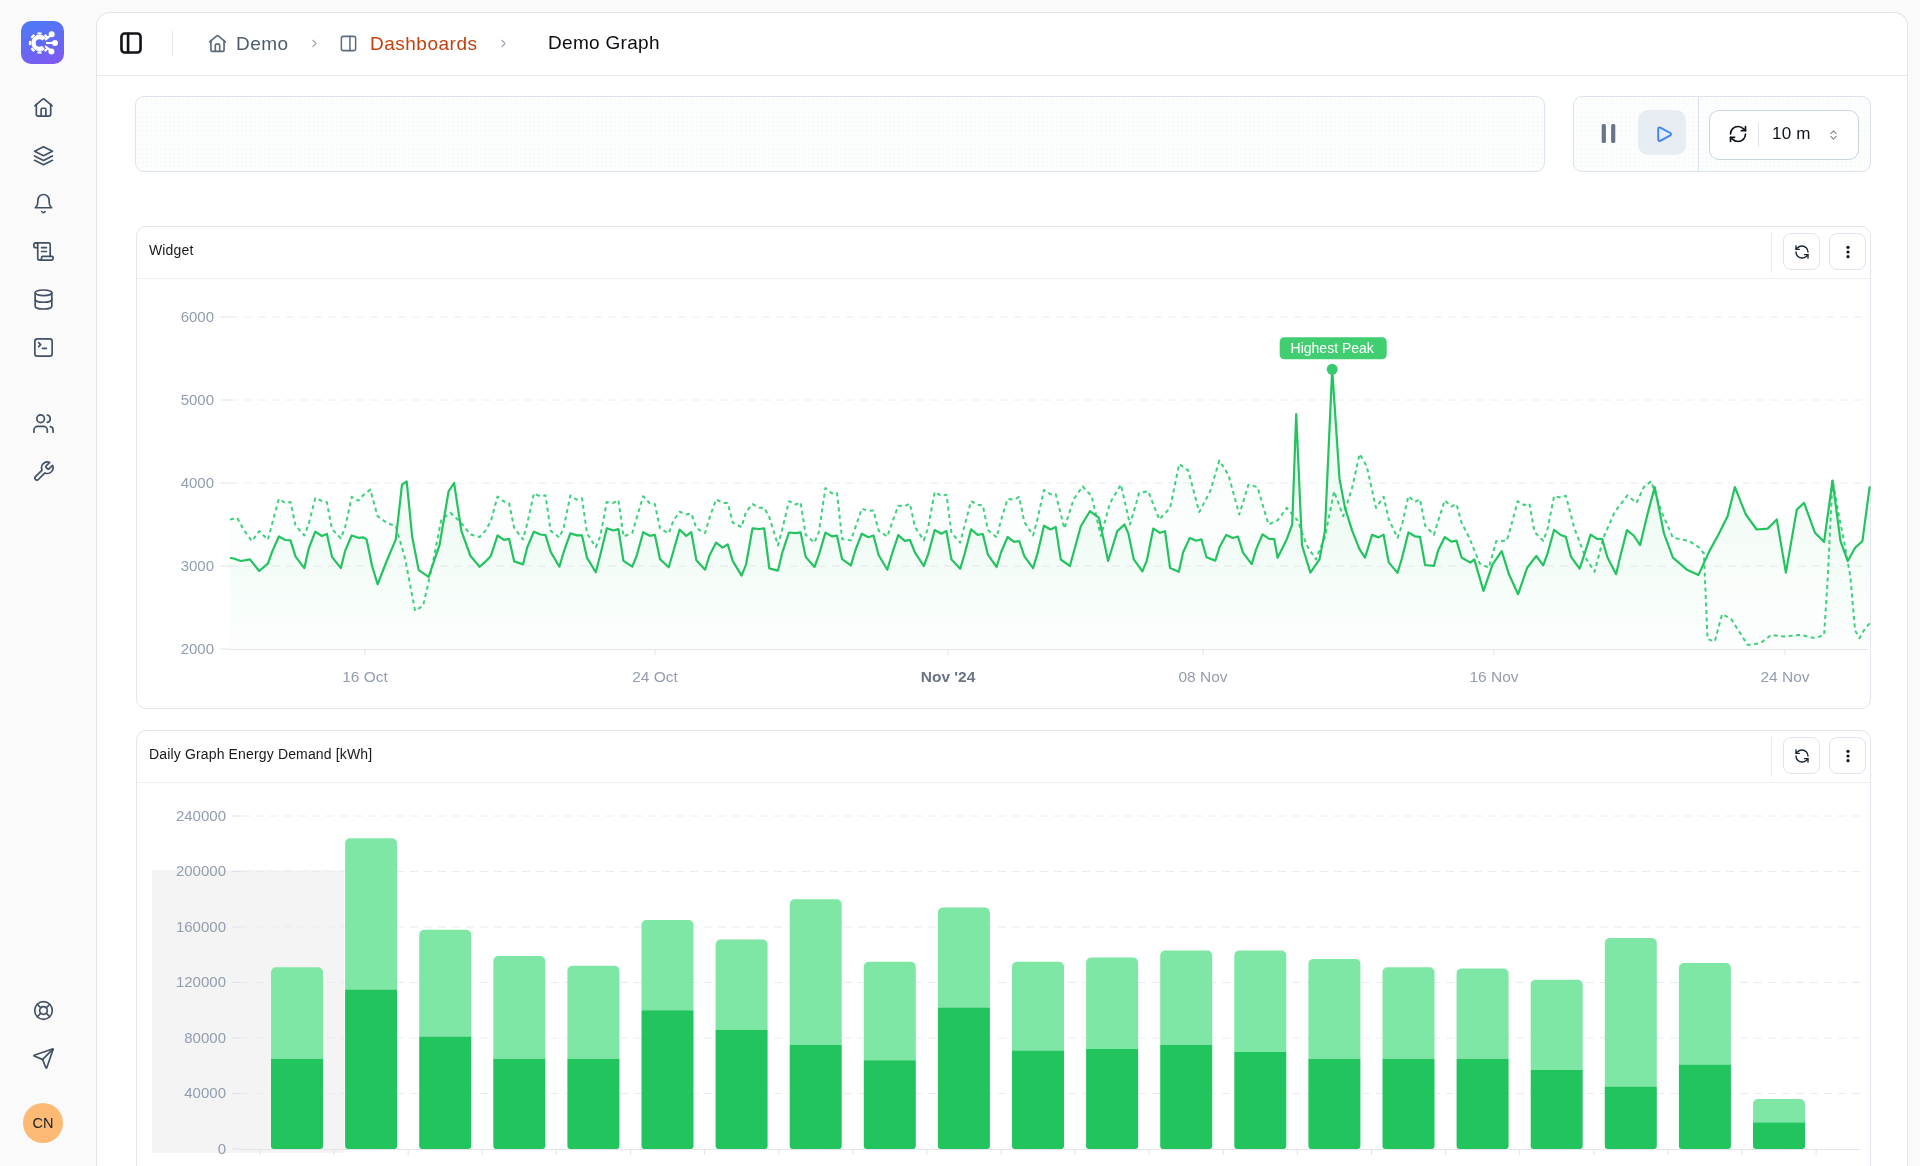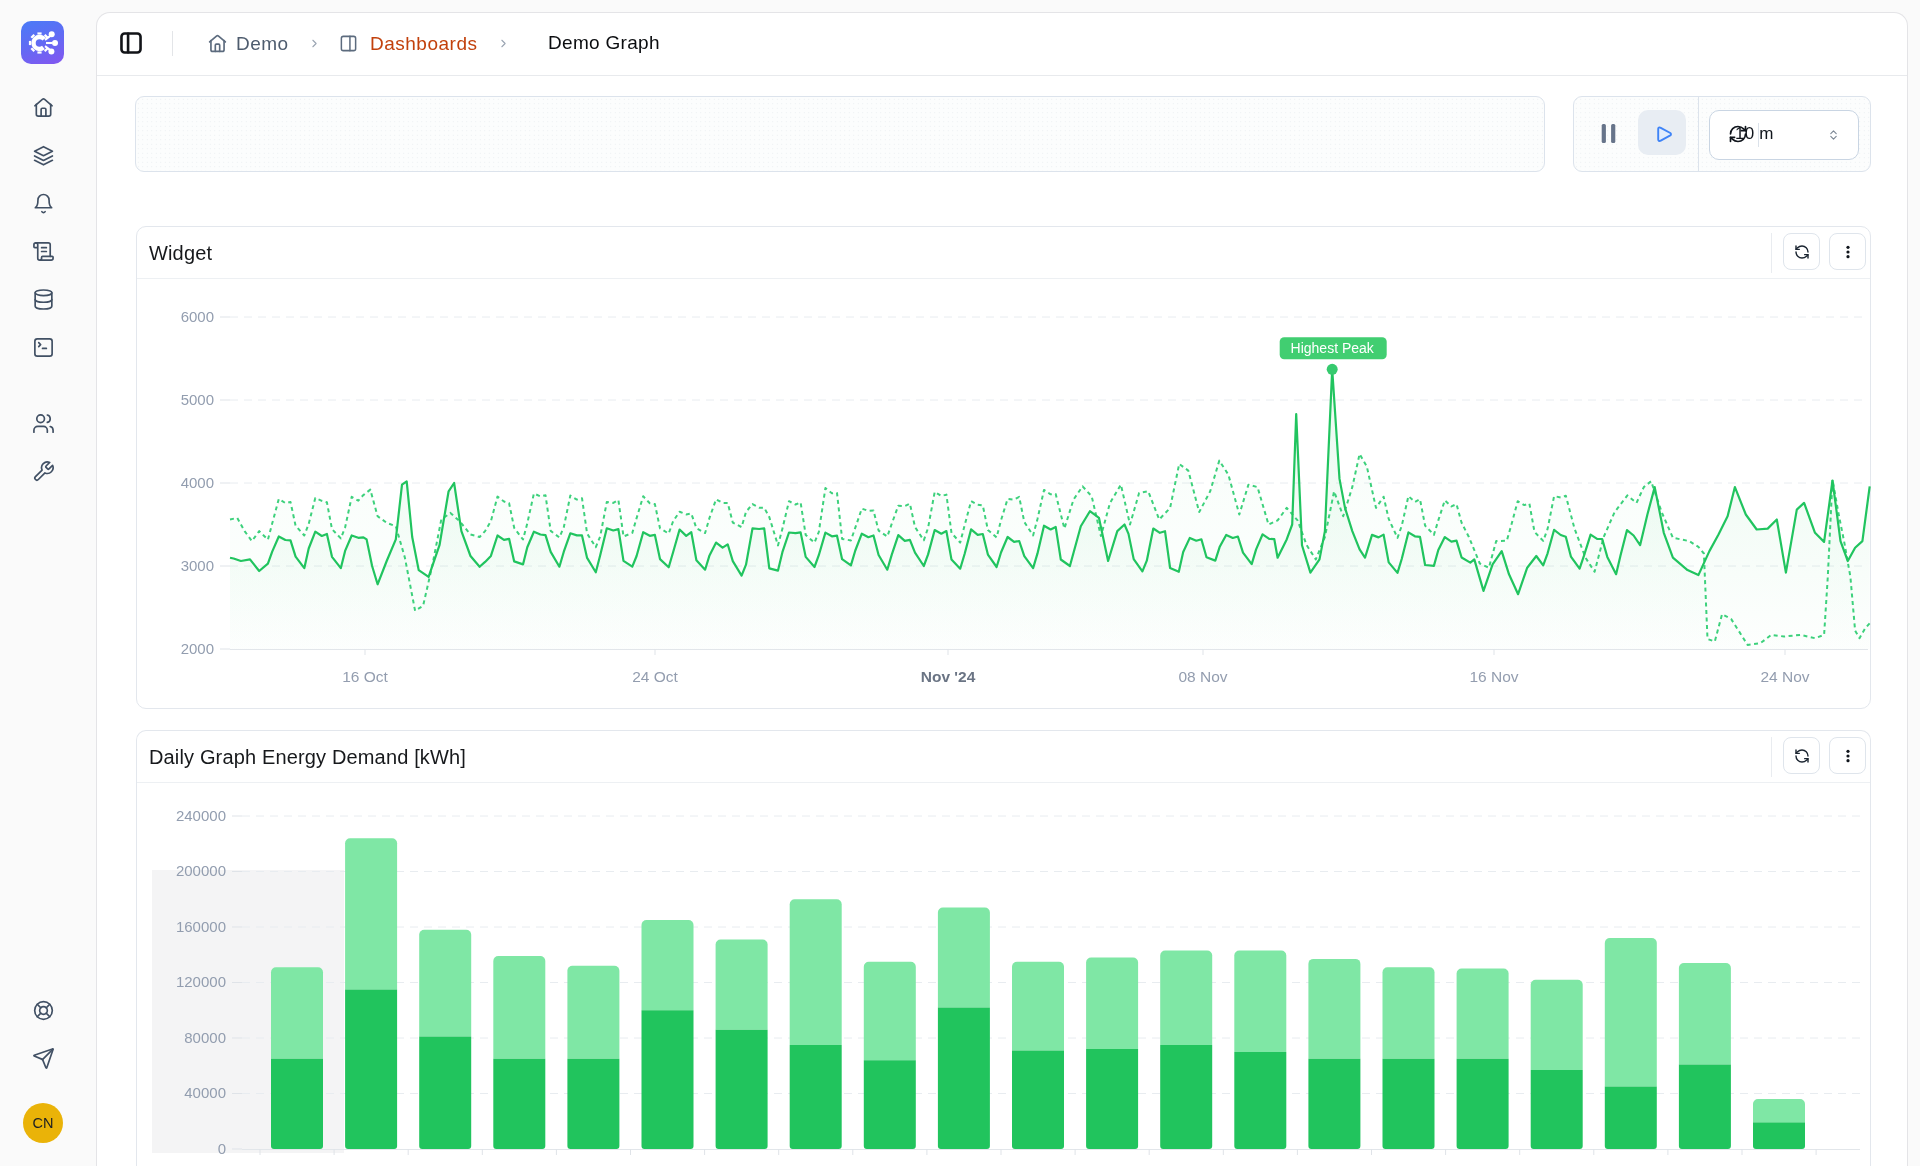--- a/index.html
+++ b/index.html
@@ -3,21 +3,21 @@
 <style>
 *{margin:0;padding:0;box-sizing:border-box}
 html,body{width:1920px;height:1166px;overflow:hidden;background:#fafafa;font-family:"Liberation Sans",sans-serif;position:relative}
 .abs{position:absolute}
 #panel{position:absolute;left:96px;top:12px;width:1812px;height:1154px;background:#fff;border:1px solid #e4e4e7;border-bottom:none;border-radius:14px 14px 0 0}
 #hdrline{position:absolute;left:97px;top:75px;width:1810px;height:1px;background:#e8eaed}
 .dotbg{background-color:#fcfdfd;background-image:radial-gradient(circle,rgba(170,184,203,0.24) 0.7px,rgba(0,0,0,0) 0.75px);background-size:4.5px 4.5px}
 .tbox{position:absolute;top:96px;height:76px;border:1px solid #dce3ec;border-radius:9px}
 .card{position:absolute;left:136px;width:1735px;background:#fff;border:1px solid #e3e7ed;border-radius:10px}
 .cardhead{position:absolute;left:0;top:0;right:0;height:52px;border-bottom:1px solid #edf0f3}
-.cardtitle{position:absolute;left:12px;top:15px;font-size:20px;letter-spacing:0.15px;color:#17191c}
+.cardtitle{position:absolute;left:12px;top:15px;font-size:14px;letter-spacing:0.15px;color:#17191c}
 .hbtn{position:absolute;top:6px;width:37px;height:37px;border:1px solid #dfe5ec;border-radius:8px;background:#fff}
 .hsep{position:absolute;top:6px;width:1px;height:40px;background:#e9ecf0}
 svg{display:block}
 .icn{stroke:#415064;stroke-width:1.75;fill:none;stroke-linecap:round;stroke-linejoin:round}
 </style></head>
 <body>
 
 <div class="abs" style="left:21px;top:21px;width:43px;height:43px;border-radius:10px;background:linear-gradient(160deg,#4a7bf7 0%,#5f6cf4 45%,#8456f0 100%)">
 <svg width="43" height="43" viewBox="0 0 43 43">
  <circle cx="18.5" cy="22" r="6" fill="none" stroke="#fff" stroke-width="4.4" stroke-dasharray="27.8 9.9" stroke-dashoffset="32.75"></circle>
@@ -105,21 +105,21 @@
       <path d="m14.8 14.8 3.7 3.7"></path>
       <path d="m9.2 14.8-3.7 3.7"></path>
     </svg>
   </div>
 <div class="abs" style="left:31.5px;top:1046.5px">
     <svg width="23" height="23" viewBox="0 0 24 24" class="icn">
       <path d="M14.5 21.7a.5.5 0 0 0 .94-.03l6.5-19a.5.5 0 0 0-.63-.63l-19 6.5a.5.5 0 0 0-.03.94l7.9 3.16a2 2 0 0 1 1.11 1.11z"></path>
       <path d="m21.85 2.15-10.94 10.94"></path>
     </svg>
   </div>
-<div class="abs" style="left:23px;top:1103px;width:40px;height:40px;border-radius:50%;background:#eab308;text-align:center;line-height:40px;font-size:14.5px;color:#1b1e24">CN</div>
+<div class="abs" style="left:23px;top:1103px;width:40px;height:40px;border-radius:50%;background:#fdba74;text-align:center;line-height:40px;font-size:14.5px;color:#1b1e24">CN</div>
 
 <div id="panel"></div>
 <div id="hdrline"></div>
 
 <div class="abs" style="left:118px;top:30px">
     <svg width="26" height="26" viewBox="0 0 24 24" fill="none" stroke="#121418" stroke-width="2.4" stroke-linecap="round" stroke-linejoin="round">
       <rect x="3.2" y="3.2" width="17.6" height="17.6" rx="3"></rect>
       <line x1="9.3" y1="3.5" x2="9.3" y2="20.5"></line>
     </svg>
   </div>
@@ -171,21 +171,21 @@
 <div class="abs" style="left:1709px;top:110px;width:150px;height:50px;border:1px solid #c9d5e3;border-radius:10px;background:#fff"></div>
 <div class="abs" style="left:1728px;top:124px">
     <svg width="20" height="20" viewBox="0 0 24 24" fill="none" stroke="#10151c" stroke-width="2" stroke-linecap="round" stroke-linejoin="round">
       <path d="M3 12a9 9 0 0 1 9-9 9.75 9.75 0 0 1 6.74 2.74L21 8"></path>
       <path d="M21 3v5h-5"></path>
       <path d="M21 12a9 9 0 0 1-9 9 9.75 9.75 0 0 1-6.74-2.74L3 16"></path>
       <path d="M8 16H3v5"></path>
     </svg>
   </div>
 <div class="abs" style="left:1758px;top:123px;width:1px;height:24px;background:#dbe2ea"></div>
-<div class="abs" style="left:1735px;top:124px;font-size:17px;letter-spacing:0.2px;color:#10151c">10 m</div>
+<div class="abs" style="left:1772px;top:124px;font-size:17px;letter-spacing:0.2px;color:#10151c">10 m</div>
 <div class="abs" style="left:1827px;top:128px">
     <svg width="13" height="14" viewBox="0 0 24 24" fill="none" stroke="#7c8794" stroke-width="2.1" stroke-linecap="round" stroke-linejoin="round">
       <path d="m7 9.5 5-5 5 5"></path>
       <path d="m7 14.5 5 5 5-5"></path>
     </svg>
   </div>
 
 <div class="card" style="top:226px;height:483px">
   <div class="cardhead">
     <div class="cardtitle">Widget</div>

